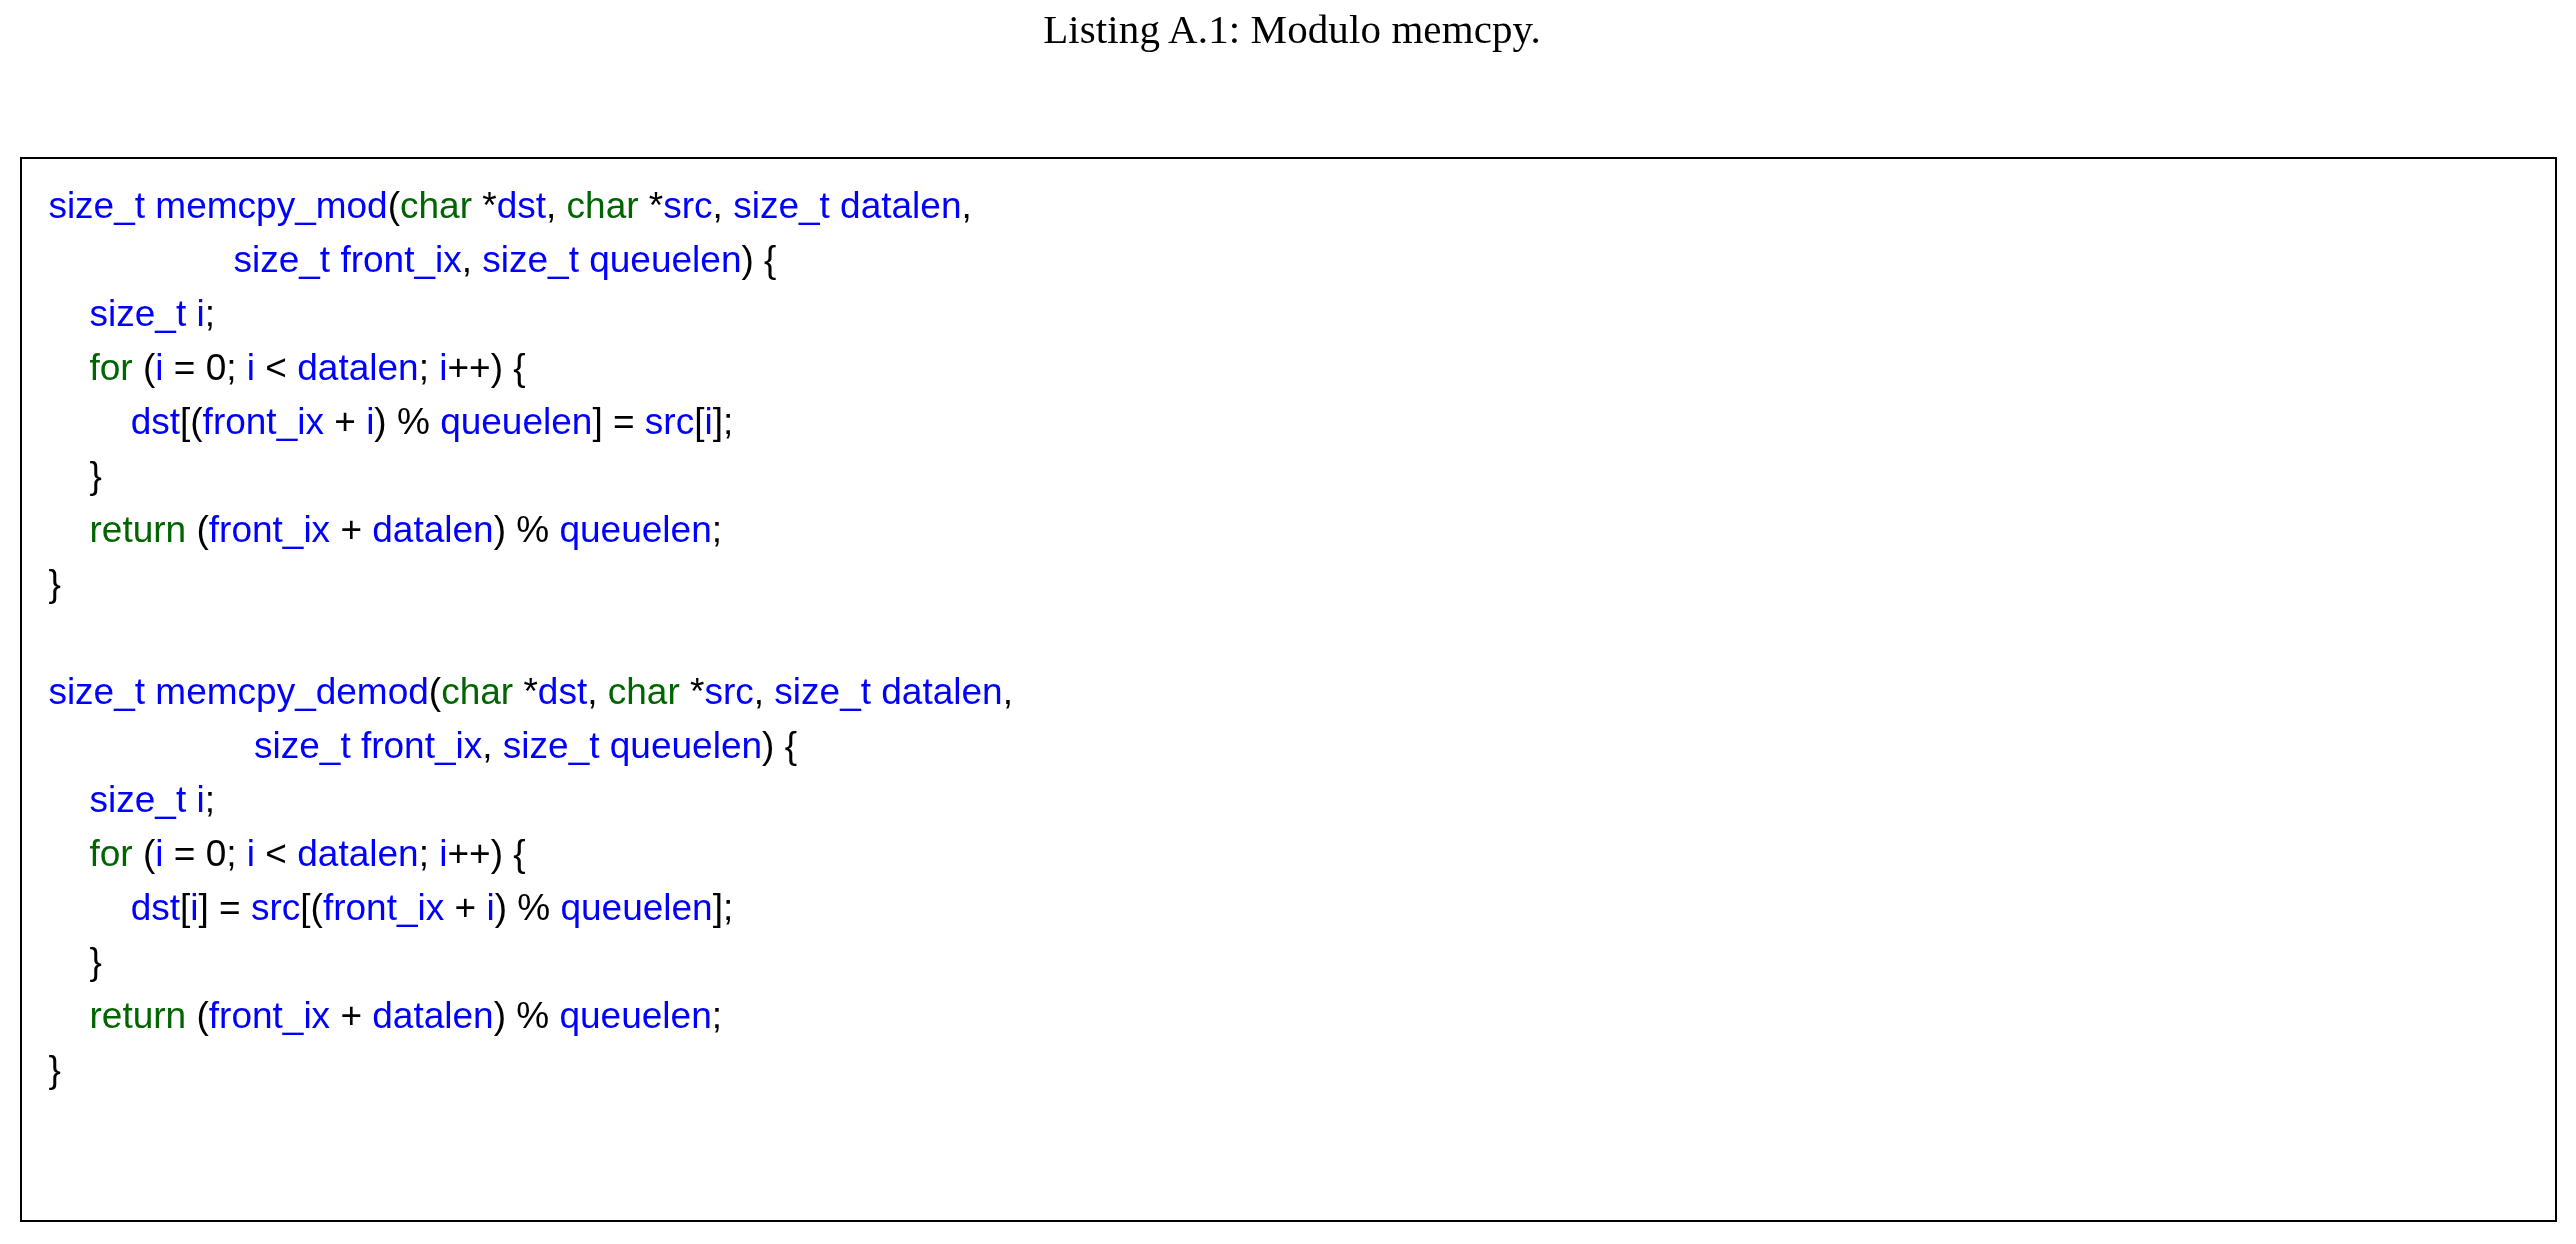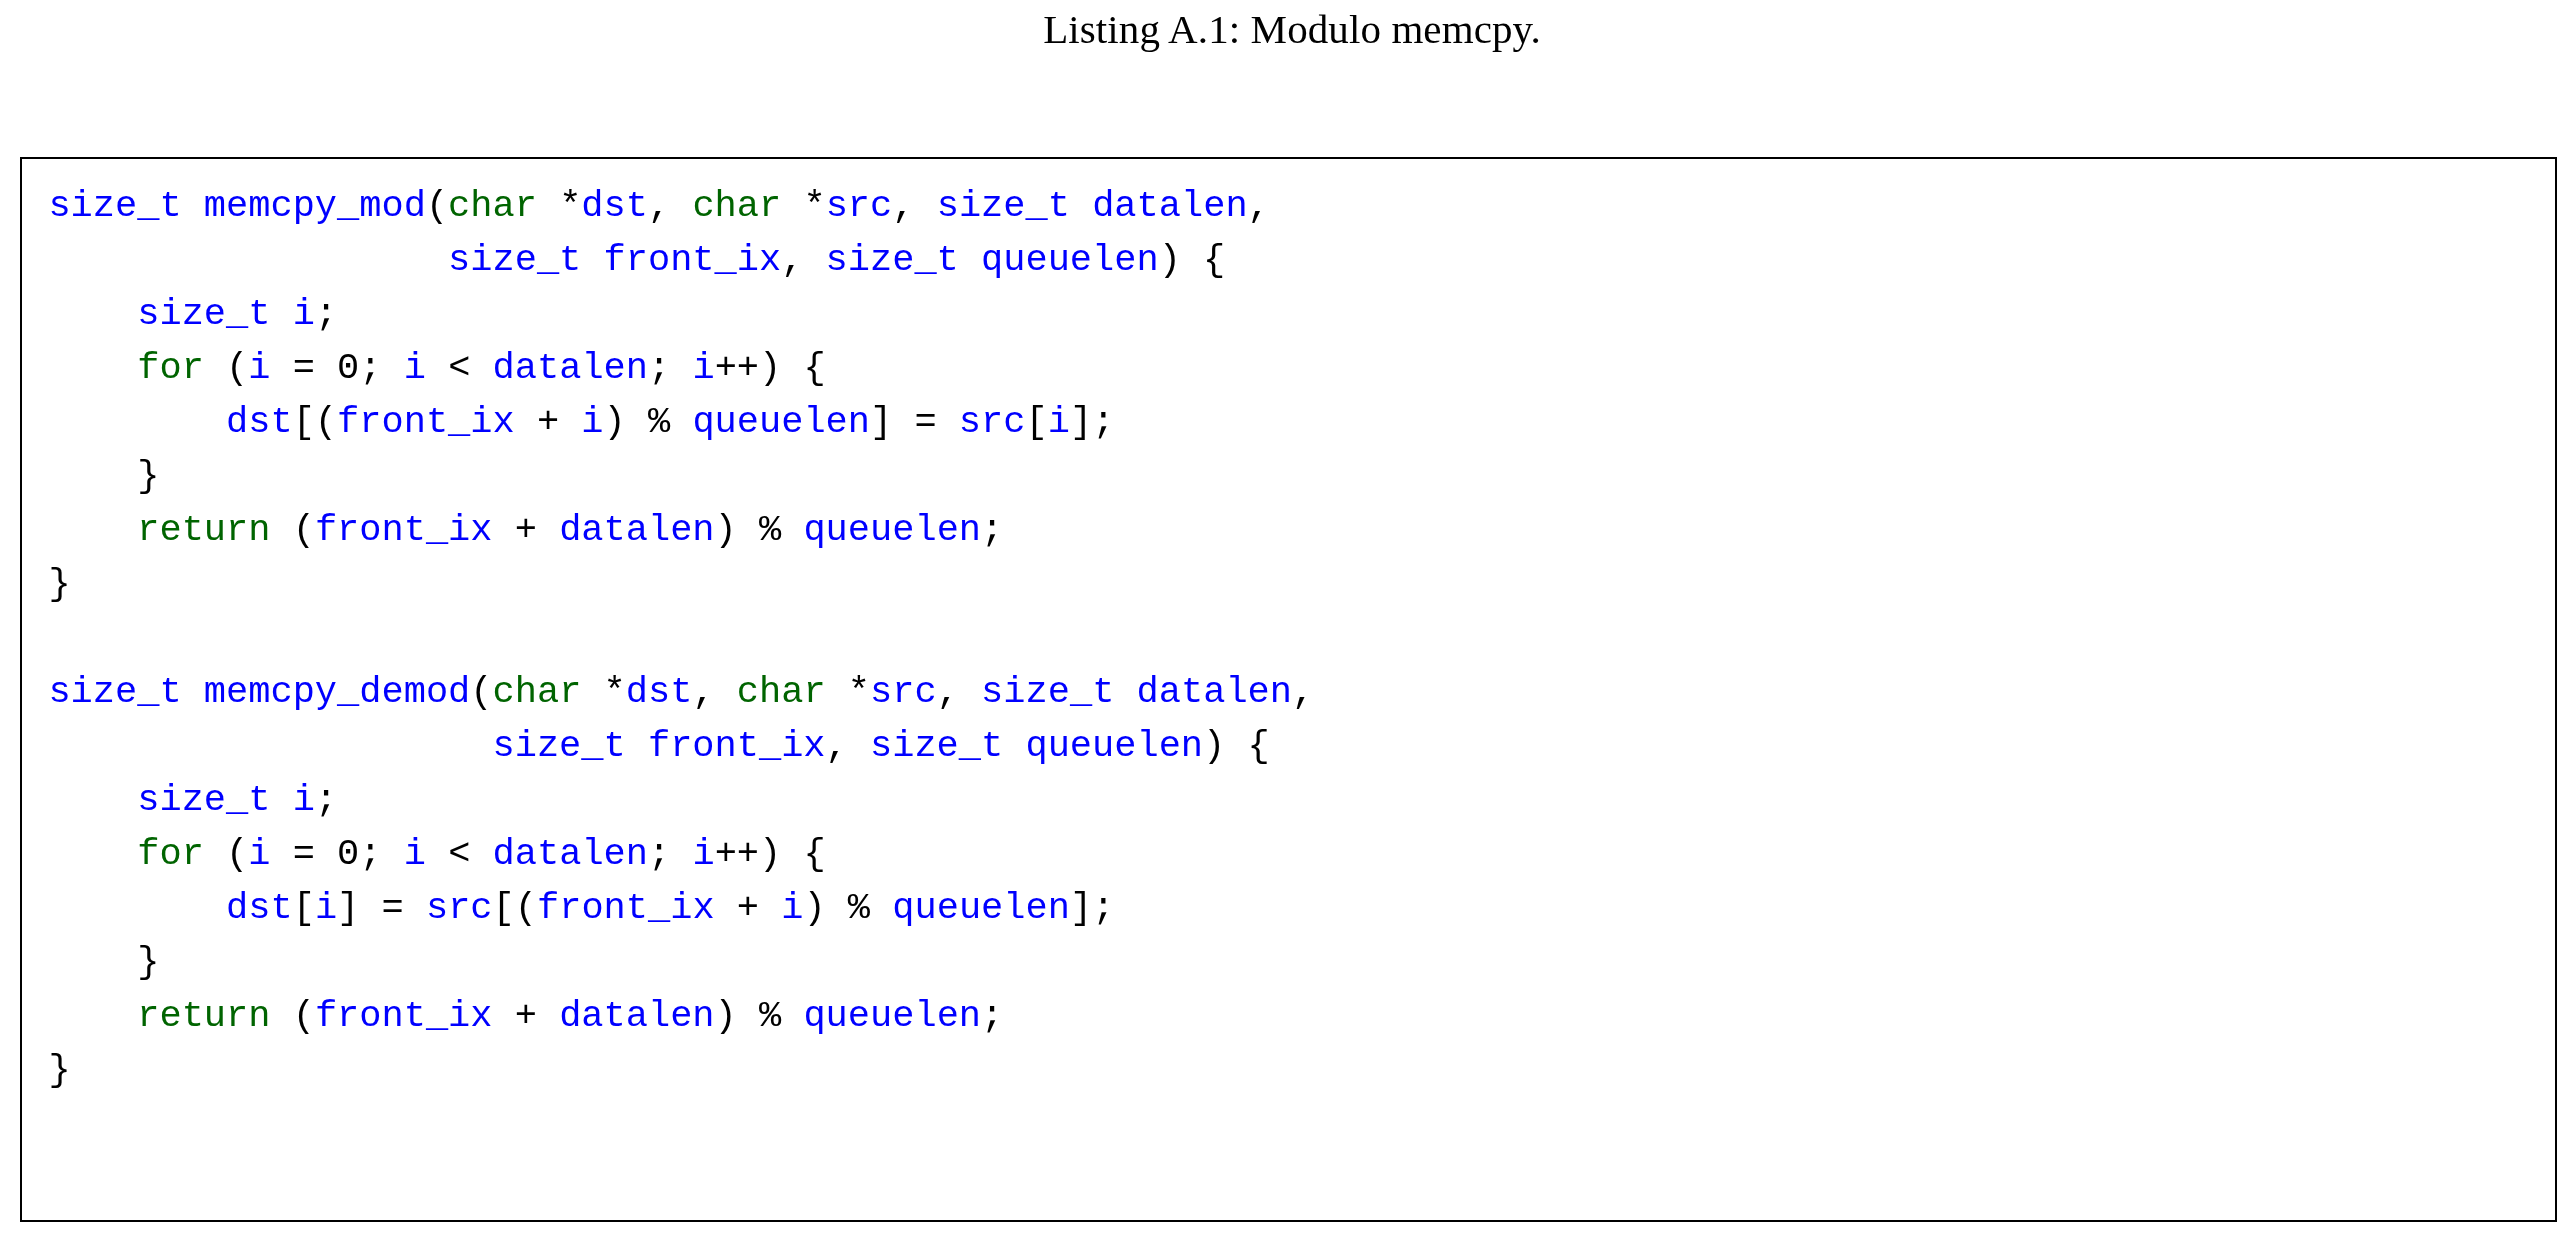--- a/index.html
+++ b/index.html
@@ -47,21 +47,21 @@
     border: 2.7px solid #000000;
     background: #ffffff;
     overflow: hidden;
   }
 
   .code-body {
     position: absolute;
     left: 26px;
     top: 20.4px;
     right: 0;
-    font-family: Liberation Mono, monospace;
+    font-family: Liberation Sans, sans-serif;
     font-size: 37px;
     line-height: 54px;
     color: #000000;
     white-space: pre;
     letter-spacing: 0px;
   }
 
   .code-line {
     display: block;
     height: 54px;

